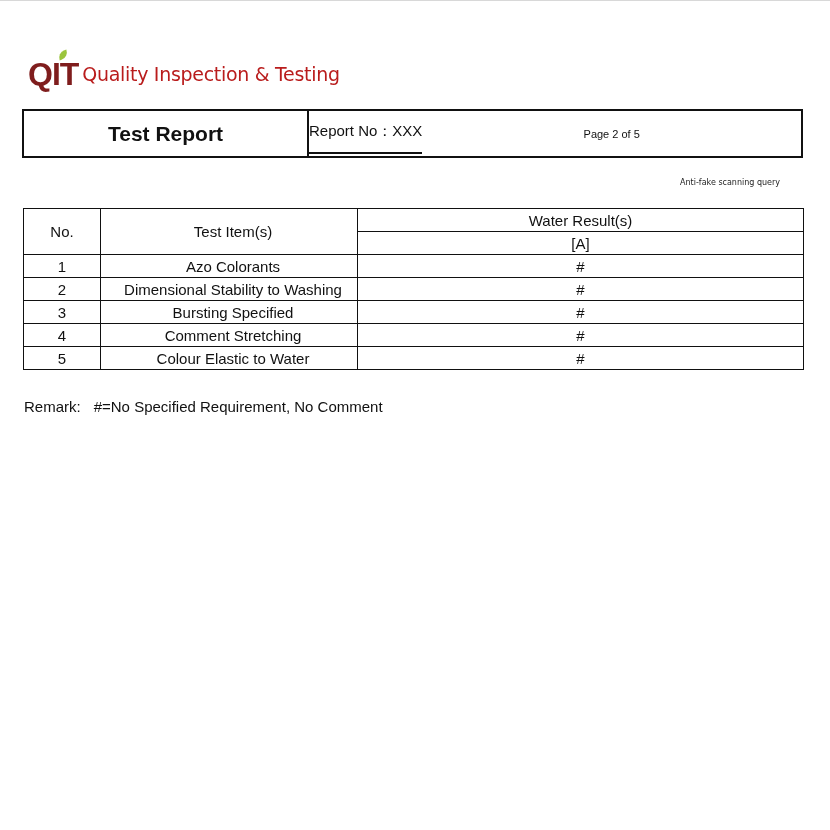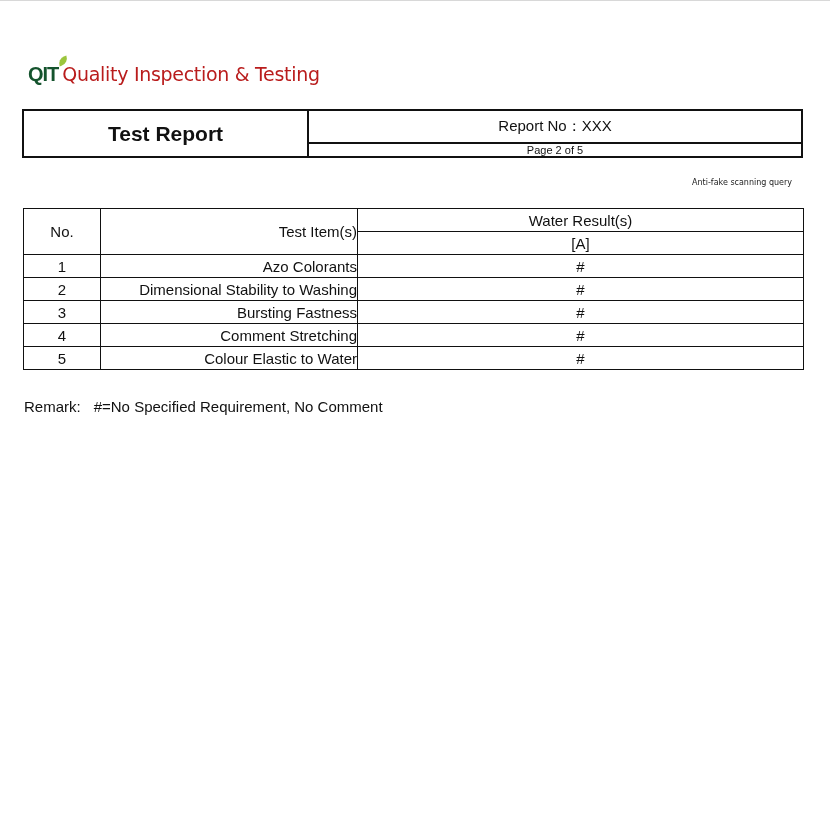--- a/index.html
+++ b/index.html
@@ -2,34 +2,34 @@
 <html><head>
 <meta charset="utf-8">
 <style>
   html, body { margin: 0; padding: 0; }
   body {
     width: 830px; height: 830px; overflow: hidden; background: #ffffff;
     font-family: "Liberation Sans", sans-serif; color: #111; position: relative;
   }
   .topline { position: absolute; left: 0; top: 0; width: 830px; height: 1px; background: #d8d8d8; }
   .logo { position: absolute; left: 28px; top: 54px; height: 40px; display: flex; align-items: center; }
-  .logo-mark { position: relative; font-family: "Liberation Sans", sans-serif; font-weight: bold; font-size: 20px; color: #14532d; letter-spacing: -1px; line-height: 1; }
+  .logo-mark { position: relative; font-family: "Liberation Sans", sans-serif; font-weight: bold; font-size: 32px; color: #7f1d1d; letter-spacing: -1px; line-height: 1; }
   .logo-leaf { position: absolute; left: 30px; top: -7px; width: 10px; height: 8px; background: #9bc53d; border-radius: 8px 0 8px 0; transform: rotate(-20deg); }
   .logo-text { margin-left: 4px; font-family: "DejaVu Sans", sans-serif; font-size: 19px; color: #b91c1c; letter-spacing: -0.3px; }
   .header-box { position: absolute; left: 22px; top: 109px; width: 781px; height: 49px; border: 2px solid #111; box-sizing: border-box; display: flex; }
   .hb-left { width: 283px; border-right: 2px solid #111; display: flex; align-items: center; justify-content: center; font-weight: bold; font-size: 21px; }
-  .hb-right { flex: 1; display: flex; flex-direction: column; }
+  .hb-right { flex: 1; display: flex; flex-direction: row; }
   .hb-row1 { height: 41px; border-bottom: 2px solid #111; display: flex; align-items: center; justify-content: center; font-size: 15px; }
   .hb-row2 { flex: 1; display: flex; align-items: center; justify-content: center; font-size: 11px; }
-  .antifake { position: absolute; right: 38px; top: 178px; font-family: "DejaVu Sans", sans-serif; font-size: 8px; color: #222; }
+  .antifake { position: absolute; right: 50px; top: 178px; font-family: "DejaVu Sans", sans-serif; font-size: 8px; color: #222; }
   table.results { position: absolute; left: 23px; top: 208px; width: 781px; border-collapse: collapse; font-size: 15px; padding-left: 36px; }
   table.results td, table.results th { border: 1px solid #111; padding: 0; height: 22px; font-weight: normal; }
   .c-no { width: 76px; text-align: center; }
-  .c-item { width: 248px; text-align: right; padding-left: 8px !important; }
-  .c-head-item { }
+  .c-item { width: 248px; text-align: center; padding-left: 8px !important; }
+  .c-head-item { text-align: center; }
   .c-res { text-align: center; }
   .remark { position: absolute; left: 24px; top: 398px; font-size: 15px; }
   .remark .lbl { margin-right: 13px; }
 </style>
 </head>
 <body>
 
 <div class="topline"></div>
 
 <div class="logo">
@@ -65,21 +65,21 @@
     <td class="c-item">Azo Colorants</td>
     <td class="c-res">#</td>
   </tr>
   <tr>
     <td class="c-no">2</td>
     <td class="c-item">Dimensional Stability to Washing</td>
     <td class="c-res">#</td>
   </tr>
   <tr>
     <td class="c-no">3</td>
-    <td class="c-item">Bursting Fastness</td>
+    <td class="c-item">Bursting Specified</td>
     <td class="c-res">#</td>
   </tr>
   <tr>
     <td class="c-no">4</td>
     <td class="c-item">Comment Stretching</td>
     <td class="c-res">#</td>
   </tr>
   <tr>
     <td class="c-no">5</td>
     <td class="c-item">Colour Elastic to Water</td>

